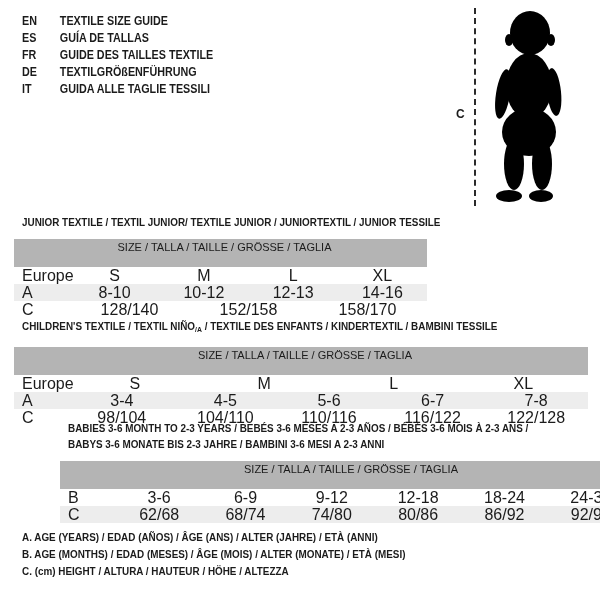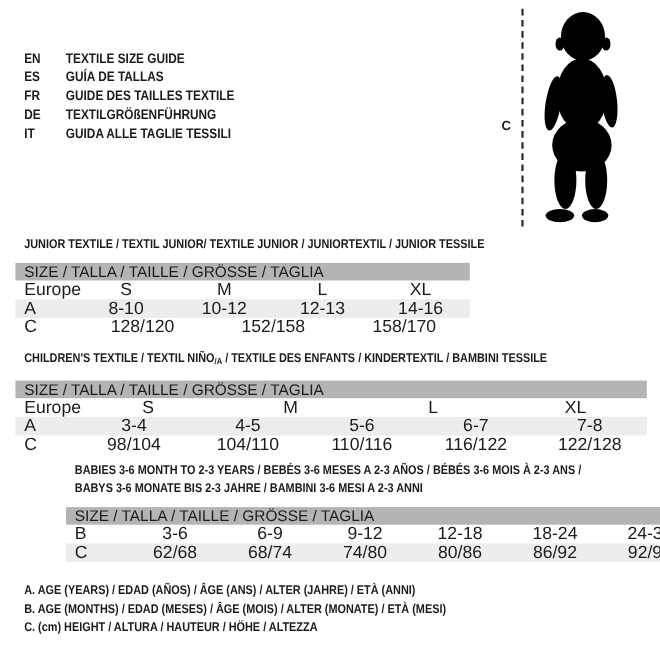--- a/index.html
+++ b/index.html
@@ -4,38 +4,38 @@
 <style>
   * { margin:0; padding:0; box-sizing:border-box; }
   html,body { background:#fff; }
   .canvas {
     position:relative; width:600px; height:600px; background:#fff;
     font-family:"Liberation Sans", sans-serif; color:#1b1b1b; overflow:hidden;
   }
   .cond { transform:scaleX(0.86); transform-origin:0 50%; white-space:nowrap; }
 
   
-  .lang-list { position:absolute; left:22px; top:13px;margin-top:32px; }
+  .lang-list { position:absolute; left:22px; top:13px; }
   .lang-row { display:flex; height:17px; line-height:17px; font-size:12.5px; font-weight:bold; }
   .lang-code { width:44px; }
 
   
   .measure-line { position:absolute; left:474px; top:8px; height:198px; width:0;
                   border-left:2px dashed #2a2a2a; }
   .measure-label { position:absolute; left:456px; top:107px; font-size:12px; font-weight:bold; }
   .baby-svg { position:absolute; left:484px; top:8px; }
 
   
   .size-table { position:absolute; left:14px; }
   .t0 { top:214px; width:413px; }
   .t1 { top:318px; width:574px; }
   .t2 { top:420px; width:574px;margin-left:46px; }
   .table-title { font-size:11.5px; font-weight:bold; line-height:16px; margin:0 0 9px 8px; }
-  .size-bar { height:16px; line-height:17px; font-size:14px; padding-left:8px;
-              background:var(--bar-bg,#b4b4b4); color:#1b1b1b; }
+  .size-bar { height:28px; line-height:17px; font-size:11px; padding-left:8px;
+              background:var(--bar-bg,#b4b4b4); color:#1b1b1b;text-align:center; }
   .trow { display:flex; height:17px; line-height:17px; font-size:16px; }
   .trow.shaded { background:var(--alt-bg,#ededed); }
   .tlabel { width:56px; padding-left:8px; }
   .tcell { flex:1; text-align:center; }
   .sub { font-size:8px; vertical-align:-2px; }
 
   
   .footnotes { position:absolute; left:22px; top:529px; }
   .footnote { height:17px; line-height:17px; font-size:11.5px; font-weight:bold; }
 </style>
@@ -100,21 +100,21 @@
         </div>
         <div class="trow shaded">
           <div class="tlabel">A</div>
           <div class="tcell">8-10</div>
           <div class="tcell">10-12</div>
           <div class="tcell">12-13</div>
           <div class="tcell">14-16</div>
         </div>
         <div class="trow">
           <div class="tlabel">C</div>
-          <div class="tcell">128/120</div>
+          <div class="tcell">128/140</div>
           <div class="tcell">152/158</div>
           <div class="tcell">158/170</div>
         </div>
       </div>
   </div>
 
   <div class="size-table t1">
     <div class="table-title cond">
         <div><span>CHILDREN'S TEXTILE / TEXTIL NIÑO</span><span class="sub">/A</span><span> / TEXTILE DES ENFANTS / KINDERTEXTIL / BAMBINI TESSILE</span></div>
       </div>

